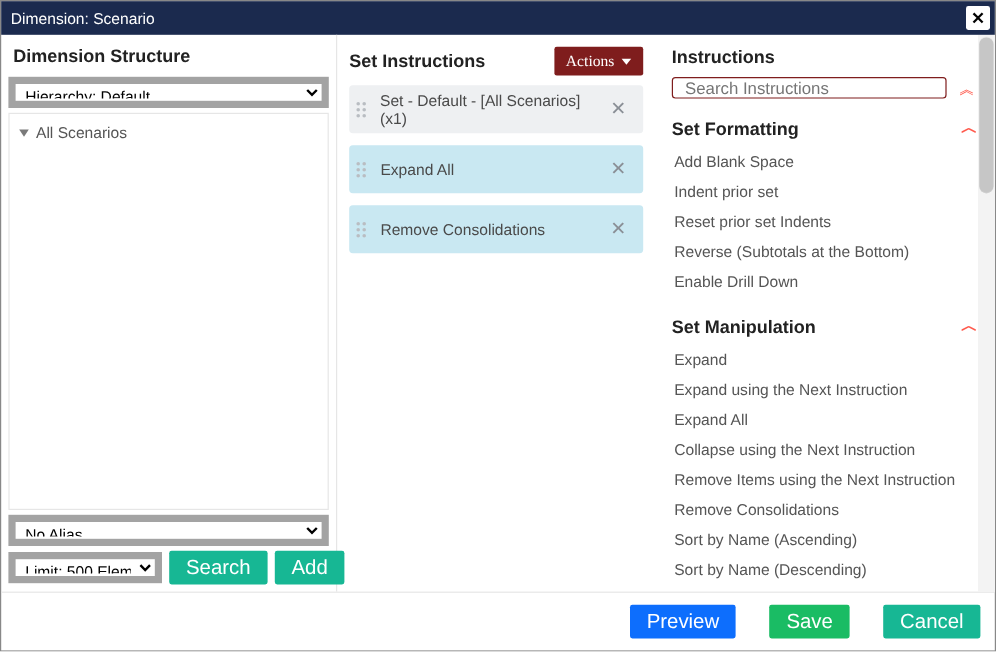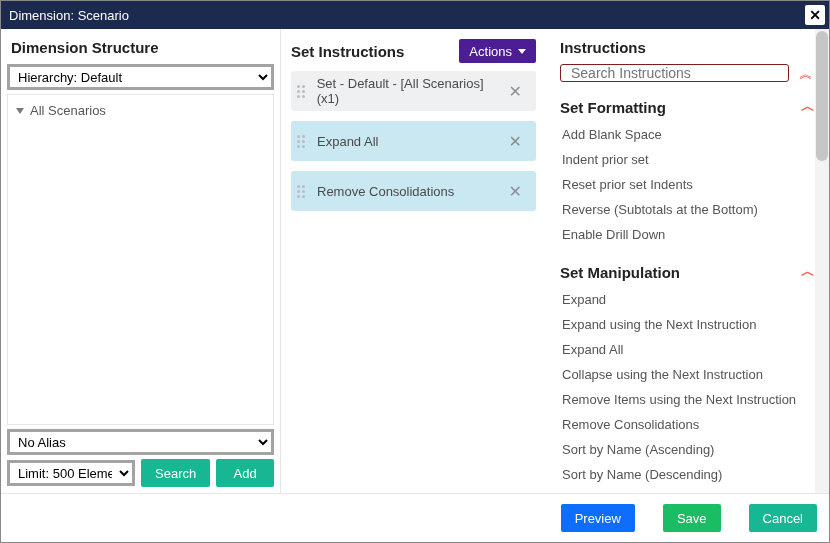--- a/index.html
+++ b/index.html
@@ -7,28 +7,28 @@
   .dialog { width: 830px; height: 543px; display: flex; flex-direction: column; border: 1px solid #888; background: #fff; }
   .titlebar { background: #1b2a4e; color: #fff; height: 28px; display: flex; align-items: center; justify-content: space-between; padding: 0 4px 0 8px; font-size: 13px; }
   .titlebar .close { width: 20px; height: 20px; background: #fff; color: #000; display: flex; align-items: center; justify-content: center; border-radius: 2px; cursor: pointer; font-weight: bold; font-size: 14px; line-height: 1; }
   .body { flex: 1 1 auto; display: flex; min-height: 0; }
   .col { display: flex; flex-direction: column; min-height: 0; }
   .col-left { width: 280px; border-right: 1px solid #e6e6e6; }
   .col-mid { width: 265px; }
   .col-right { flex: 1 1 auto; position: relative; }
   .section-header { font-weight: 700; font-size: 15px; color: #222; padding: 10px 10px 8px 10px; display: flex; align-items: center; justify-content: space-between; }
   .hierarchy-select { margin: 0 6px 0 6px; }
-  select { width: 100%; height: 26px; border: 3px solid #a3a3a3; background: #fff; font-size: 13px; padding: 2px 4px; }
+  select { width: 100%; height: 26px; border: 6px solid #a3a3a3; background: #fff; font-size: 13px; padding: 2px 4px; }
   .tree { flex: 1 1 auto; border: 1px solid #e6e6e6; margin: 4px 6px 0 6px; padding: 6px 6px; overflow: auto; }
   .tree-item { display: flex; align-items: center; gap: 6px; color: #555; padding: 2px 2px; }
   .caret-down { display: inline-block; width: 0; height: 0; border-left: 4px solid transparent; border-right: 4px solid transparent; border-top: 6px solid #7a7a7a; }
   .left-bottom { padding: 4px 6px 6px 6px; display: flex; flex-direction: column; gap: 4px; }
-  .btn { border: none; border-radius: 2px; height: 28px; padding: 0 14px; font-size: 13px; color: #fff; cursor: pointer; display: inline-flex; align-items: center; justify-content: center; }
+  .btn { border: none; border-radius: 2px; height: 28px; padding: 0 14px; font-size: 17px; color: #fff; cursor: pointer; display: inline-flex; align-items: center; justify-content: center; }
   .btn-teal { background: #17b794; }
-  .btn-blue { background: #4c1d95; }
+  .btn-blue { background: #7f1d1d; font-family: Liberation Serif, serif; }
   .btn-green { background: #1abc64; }
   .btn-blue-dark { background: #0d6efd; }
   .actions-btn { height: 24px; padding: 0 10px; gap: 6px; font-size: 13px; }
   .chev-down-white { display:inline-block; width:0; height:0; border-left:4px solid transparent; border-right:4px solid transparent; border-top:5px solid #fff; }
   .instr-list { display: flex; flex-direction: column; gap: 10px; padding: 0 10px 10px 10px; }
   .instr-row { background: #eef0f2; border-radius: 3px; height: 40px; display: flex; align-items: center; padding: 0 10px 0 6px; color: #4a4a4a; }
   .instr-row.selected { background: #c9e8f2; }
   .grip { width: 12px; display: grid; grid-template-columns: repeat(2, 3px); grid-auto-rows: 3px; gap: 2px; margin-right: 8px; cursor: grab; }
   .grip span { background: #b9bdc2; border-radius: 50%; }
   .instr-label { flex: 1 1 auto; font-size: 13px; }

